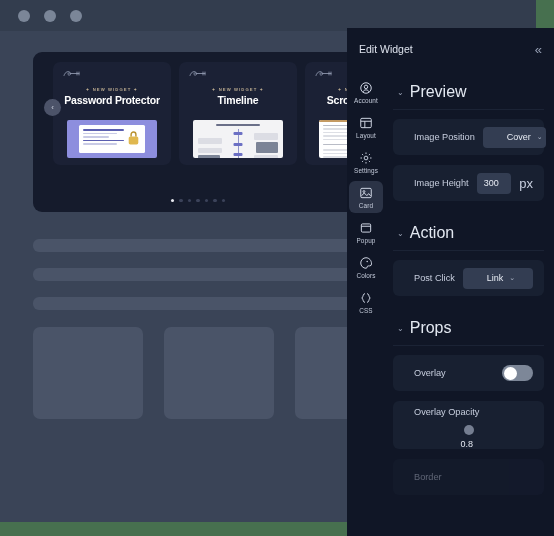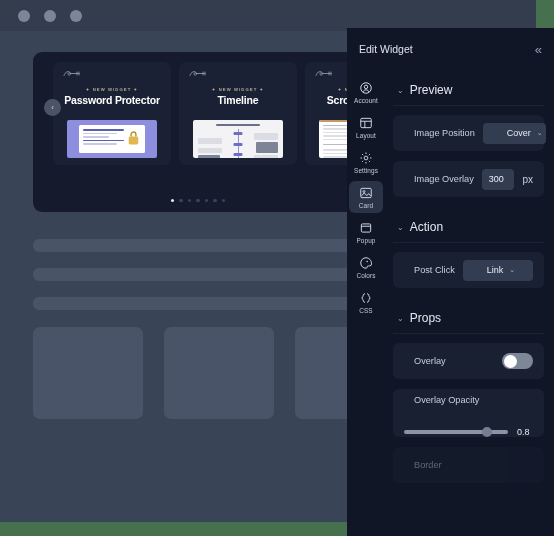--- a/index.html
+++ b/index.html
@@ -143,21 +143,21 @@
 
   .content { flex: 1; padding: 6px 10px 0 8px; overflow: hidden; }
 
   .sec-head {
     display: flex; align-items: center; gap: 6px;
     padding: 7px 4px 8px 4px;
     border-bottom: 1px solid #1b2335;
     margin-bottom: 9px;
   }
   .sec-chev { color: #9aa3b6; font-size: 8px; }
-  .sec-title { font-size: 12px; color: #e3e8f1; }
+  .sec-title { font-size: 16px; color: #e3e8f1; }
 
   .field {
     background: #182031; border-radius: 6px;
     padding: 0 11px; height: 36px;
     display: flex; align-items: center; gap: 8px;
     margin-bottom: 10px;
   }
   .field.disabled { opacity: .42; }
   .flabel { font-size: 9.2px; color: #c7cede; flex: 1; white-space: nowrap; padding-left: 10px; }
   .select {
@@ -166,36 +166,36 @@
     display: flex; align-items: center; gap: 6px;
     font-size: 9px; color: #e8ecf4;
   }
   .select .sv { flex: 1; }
   .select .chev { font-size: 7px; color: #aeb6c7; }
   .numinput {
     background: #333d52; border-radius: 4px; height: 21px;
     width: 58px; padding: 0 7px; display: flex; align-items: center;
     font-size: 9px; color: #e8ecf4;
   }
-  .unit { font-size: 10px; color: #c7cede; }
+  .unit { font-size: 13px; color: #c7cede; }
 
   .toggle {
     width: 31px; height: 16px; border-radius: 9px; background: #7d8798;
     position: relative;
   }
   .toggle .knob {
     position: absolute; left: 1.5px; top: 1.5px;
     width: 13px; height: 13px; border-radius: 50%; background: #fff;
   }
 
   .field.col {
     flex-direction: column; align-items: stretch; justify-content: center;
     height: 48px; gap: 7px; padding-top: 6px;
   }
-  .slider-row { display: flex; align-items: center; gap: 9px; }
+  .slider-row { display: flex; align-items: center; gap: 9px; flex-direction: column; }
   .track {
     flex: 1; height: 4px; border-radius: 2px; background: #8c94a4;
     position: relative;
   }
   .track .thumb {
     position: absolute; top: 50%; left: 80%;
     transform: translate(-50%, -50%);
     width: 10px; height: 10px; border-radius: 50%; background: #757e91;
   }
   .sval { font-size: 9px; color: #e5e9f2; min-width: 16px; }
@@ -399,21 +399,21 @@
 
       <div class="field">
         <span class="flabel">Image Position</span>
         <span class="select">
           <span class="sv">Cover</span>
           <span class="chev">⌄</span>
         </span>
       </div>
 
       <div class="field">
-        <span class="flabel">Image Overlay</span>
+        <span class="flabel">Image Height</span>
         <span class="numinput">300</span>
         <span class="unit">px</span>
       </div>
 
       <div class="sec-head" style="margin-top:16px">
         <span class="sec-chev">⌄</span>
         <span class="sec-title">Action</span>
       </div>
 
       <div class="field">

